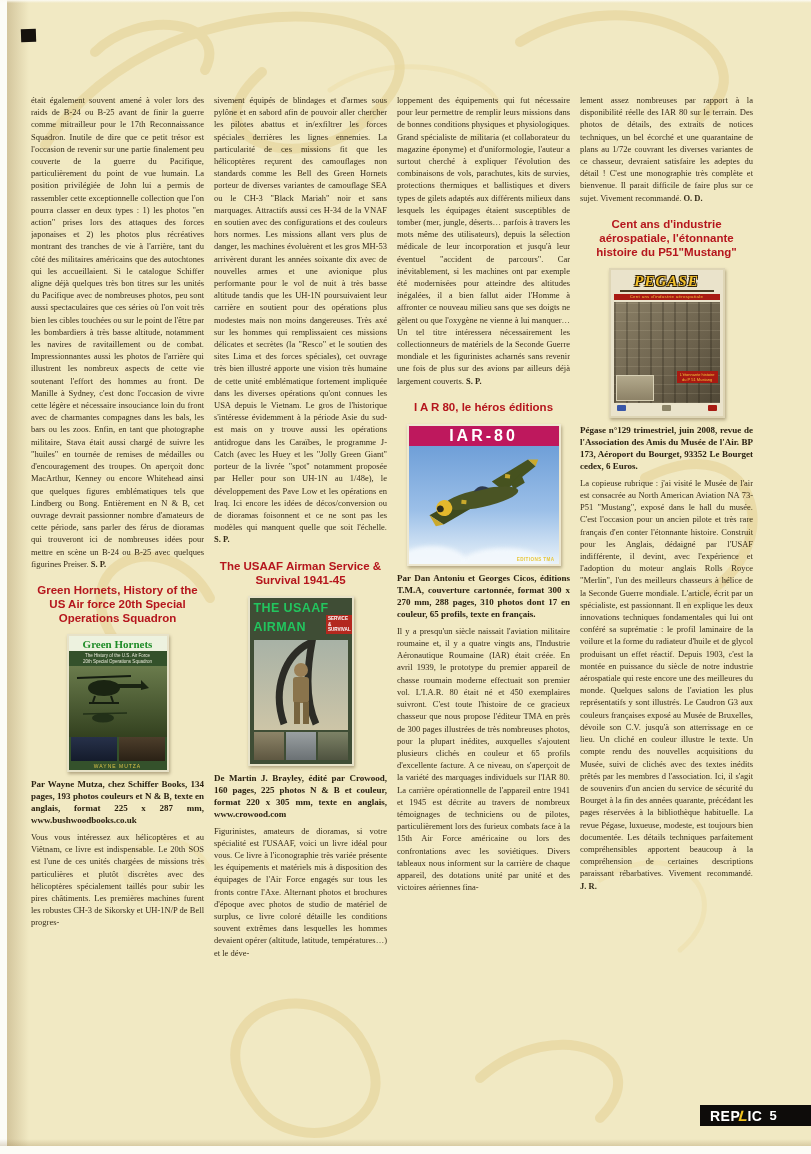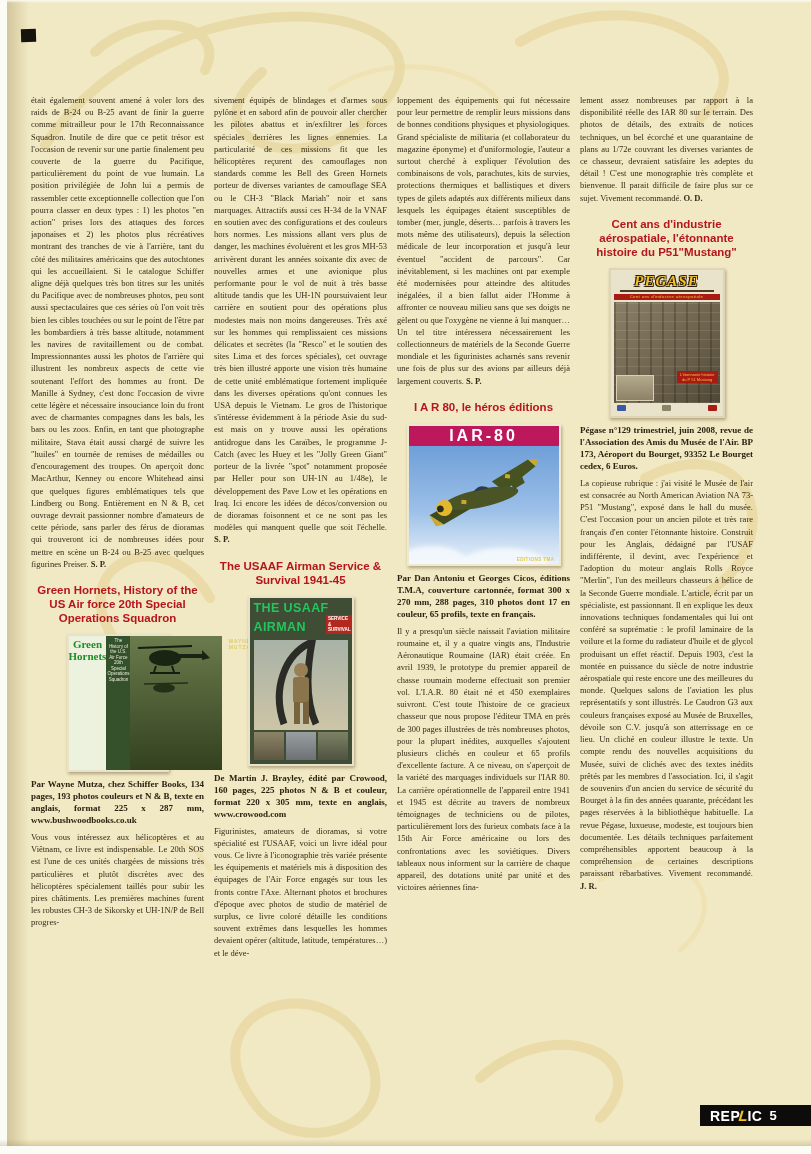--- a/index.html
+++ b/index.html
@@ -28,21 +28,21 @@
   .heading{margin:13px 2px 9px;font-family:"Liberation Sans","DejaVu Sans",sans-serif;
       font-weight:bold;font-size:11.5px;line-height:14px;color:#b5161d;text-align:center;}
   .credit{margin:6px 0 5px;font-weight:bold;font-size:9px;line-height:12px;color:#2b2212;
       text-align:justify;}
 
   
   .cover{box-shadow:1px 2px 3px rgba(60,40,10,.35);}
 
   
   .cover-gh{width:98px;height:134px;margin:6px auto 4px;background:#34512b;
-      border:2px solid #e7e2c8;display:flex;}
+      border:2px solid #e7e2c8;display:flex;flex-direction:column;}
   .gh-banner{background:#edf2df;color:#1f8c28;font-weight:bold;font-size:11px;
       text-align:center;padding:2px 0 1px;}
   .gh-sub{color:#e9e9d9;font-family:"Liberation Sans",sans-serif;font-size:4.5px;
       line-height:5.6px;text-align:center;padding:2px 1px;}
   .gh-photo{flex:1;position:relative;background:linear-gradient(#6a7b4c,#33411f);}
   .gh-insets{display:flex;gap:2px;height:24px;padding:0 2px;}
   .gh-insets .inset1{flex:1;background:linear-gradient(#27314a,#141b2b);}
   .gh-insets .inset2{flex:1;background:linear-gradient(#4d3e2b,#2a2115);}
   .gh-author{color:#d8c048;font-family:"Liberation Sans",sans-serif;font-size:5px;
       text-align:center;padding:2px 0 1px;letter-spacing:1px;}

